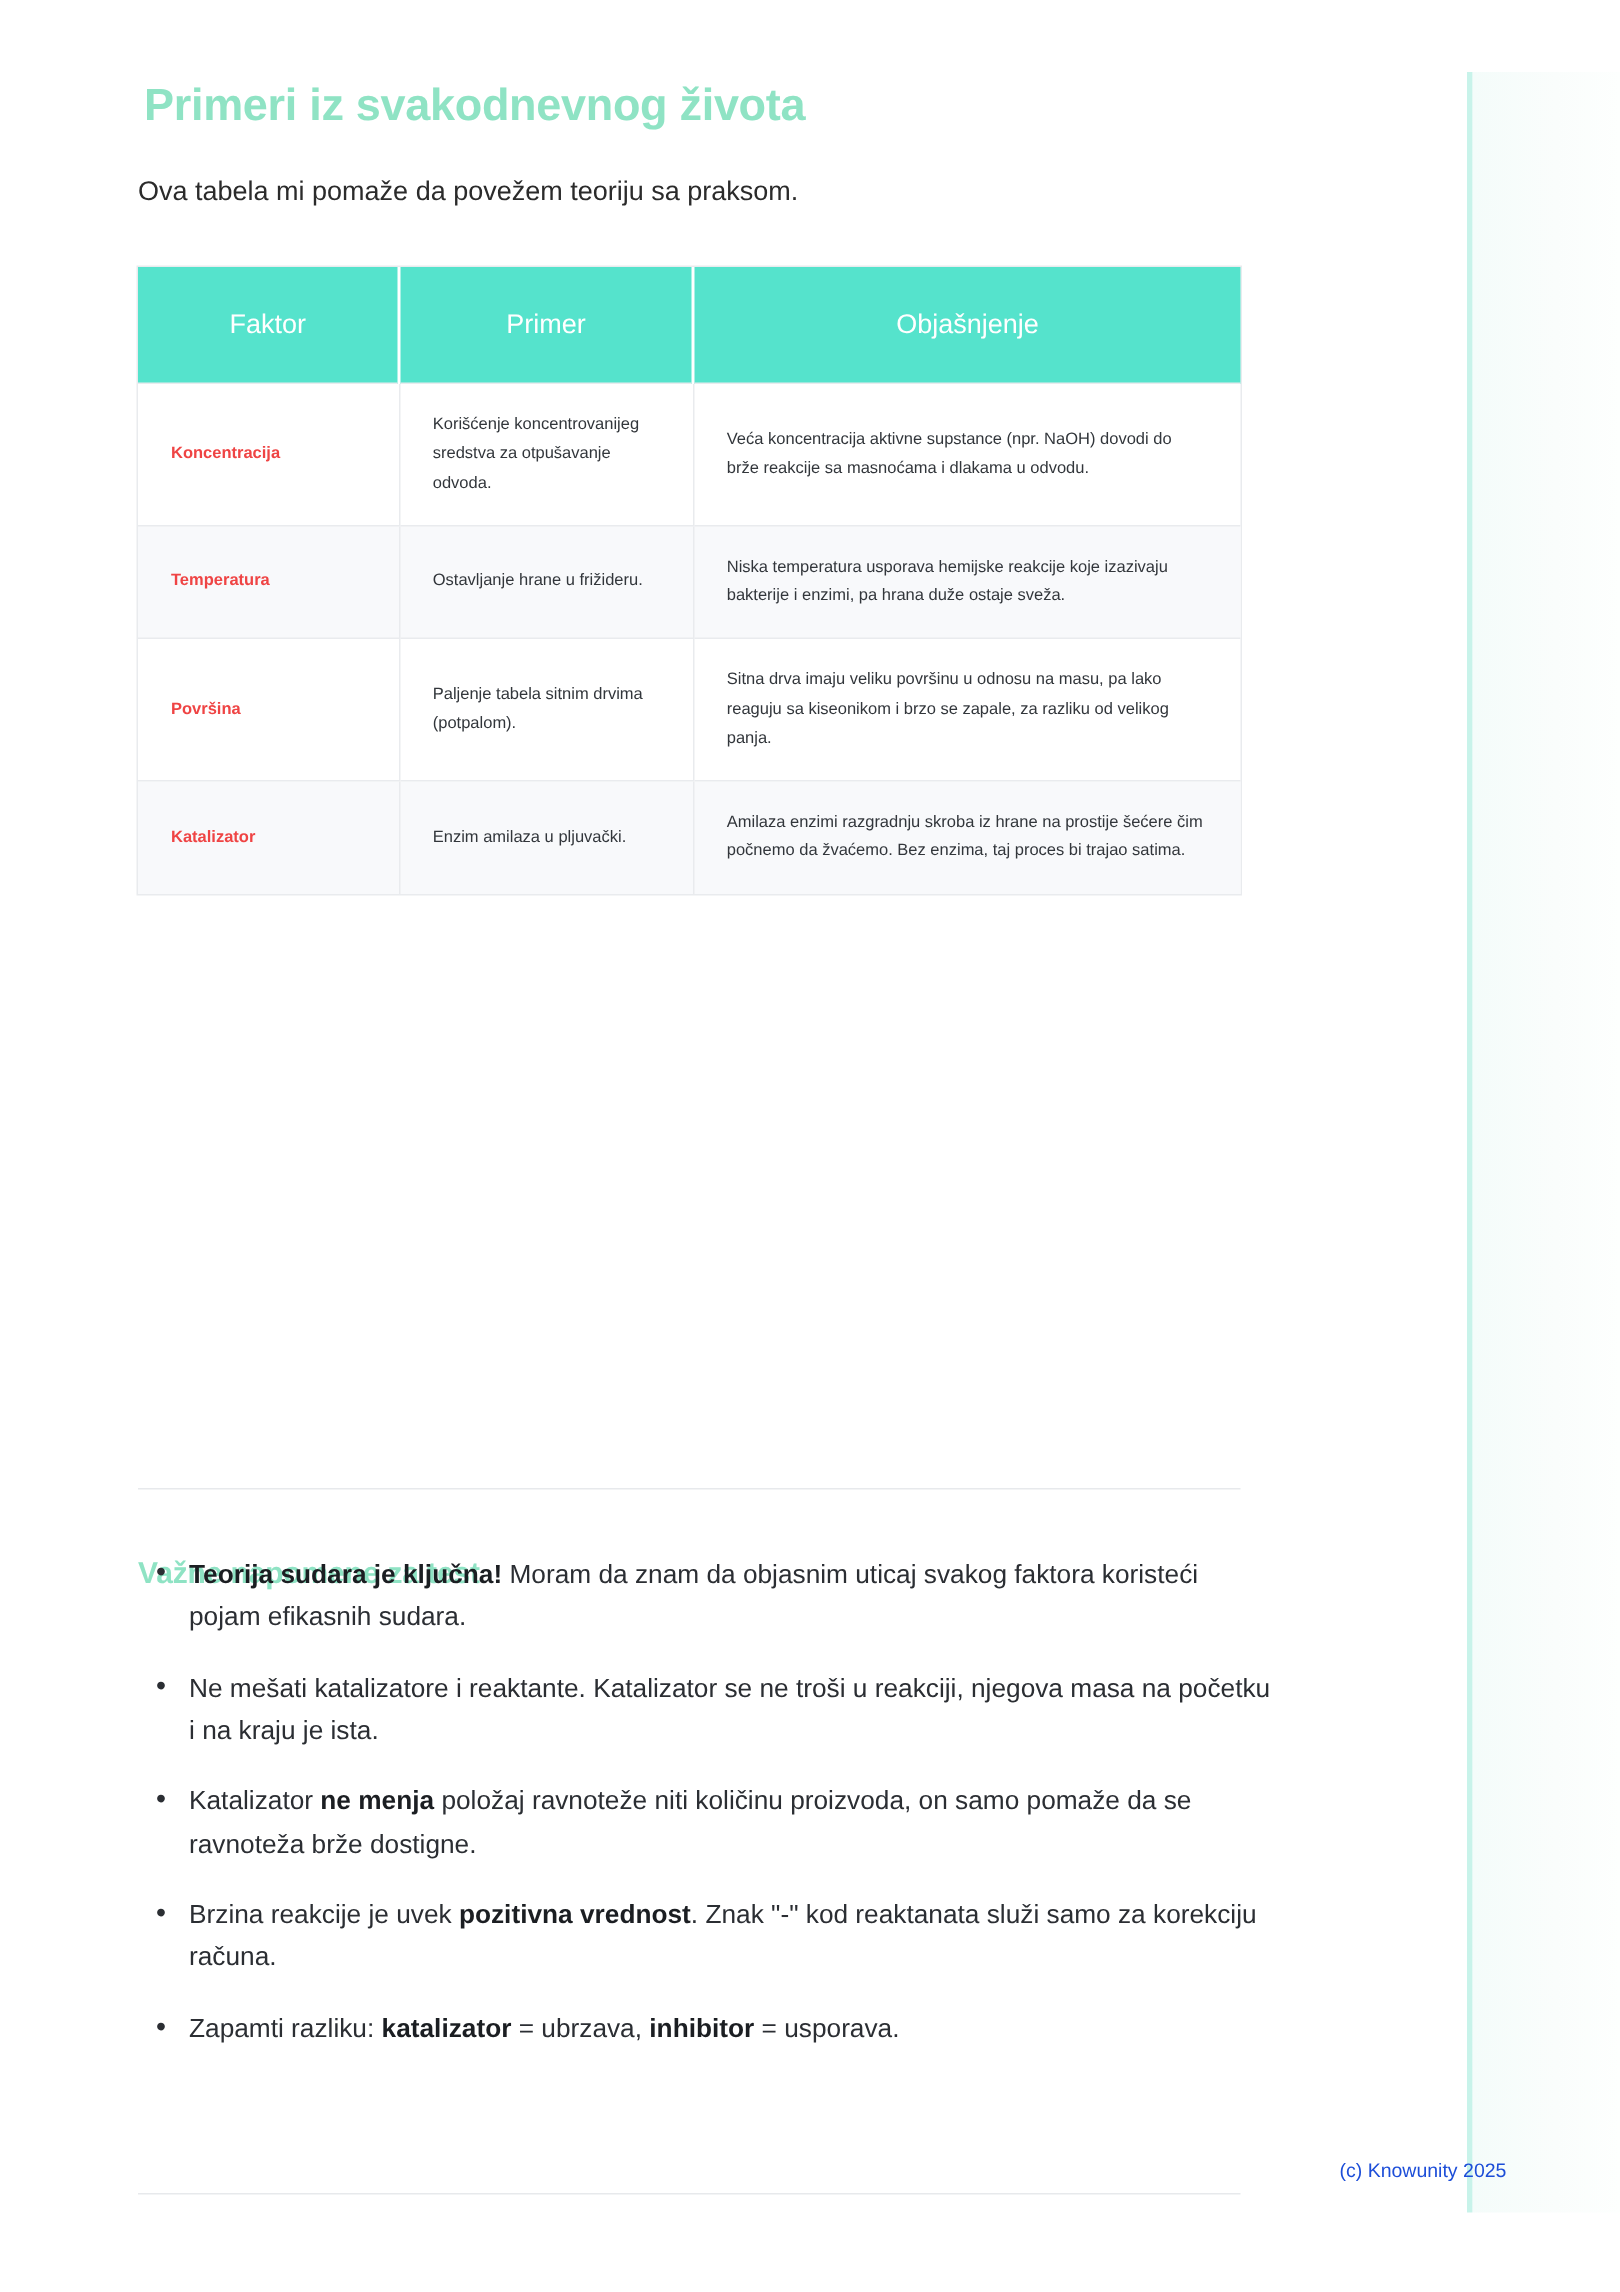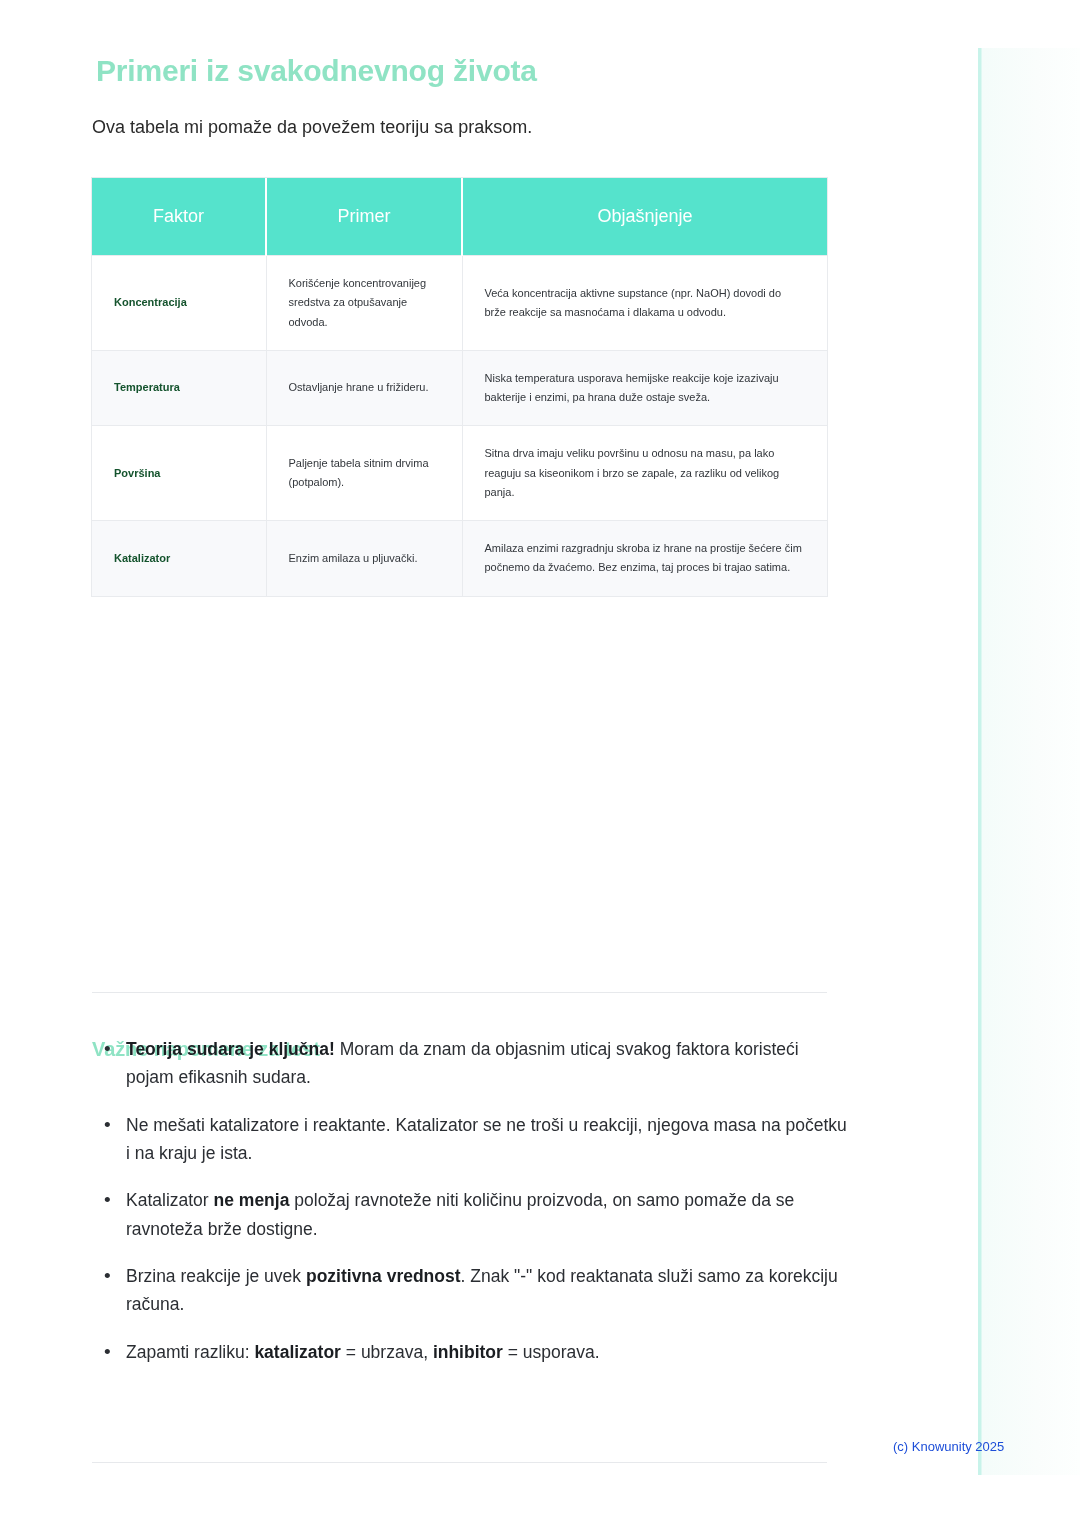--- a/index.html
+++ b/index.html
@@ -76,21 +76,21 @@
     border-top: 1px solid #e9ebee;
     border-right: 1px solid #e9ebee;
     vertical-align: middle;
   }
   table.factor-table tbody td:last-child { border-right: none; }
 
   table.factor-table tbody tr.alt td { background: #f8f9fb; }
 
   table.factor-table tbody td.factor-cell {
     font-weight: bold;
-    color: #14532d;
+    color: #ef4444;
   }
 
   hr.rule {
     border: none;
     border-top: 1px solid #e7e9ec;
     width: 735px;
   }
 
   h2.section-title-2 {
     color: #8fe3c4;

